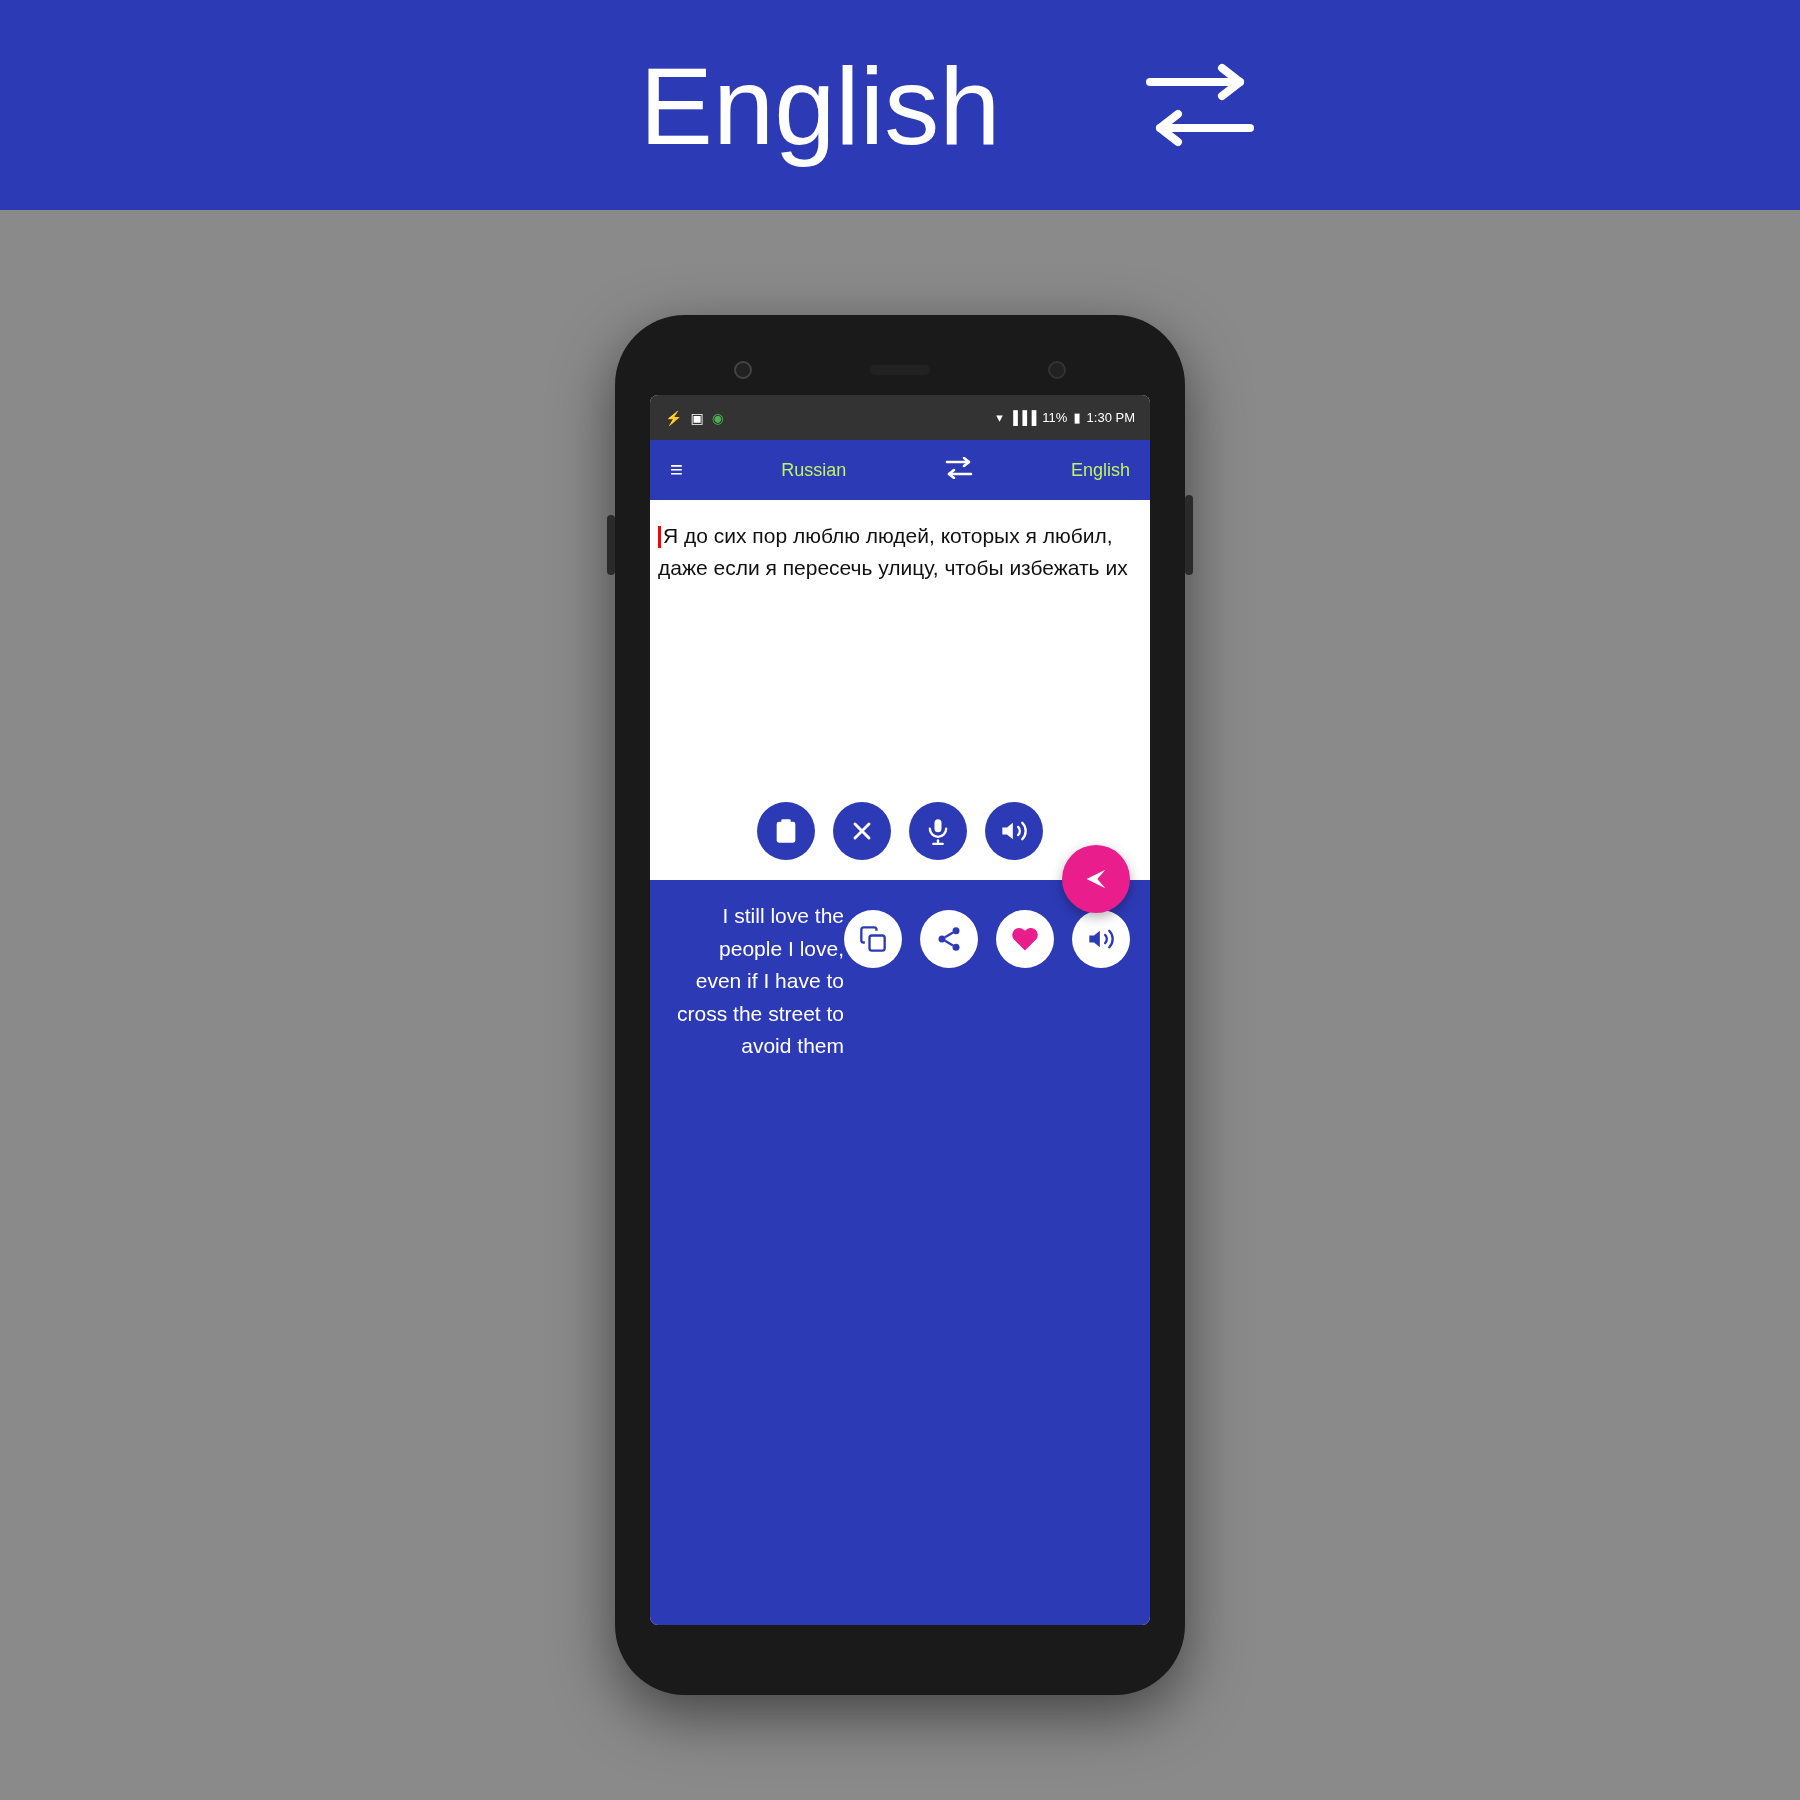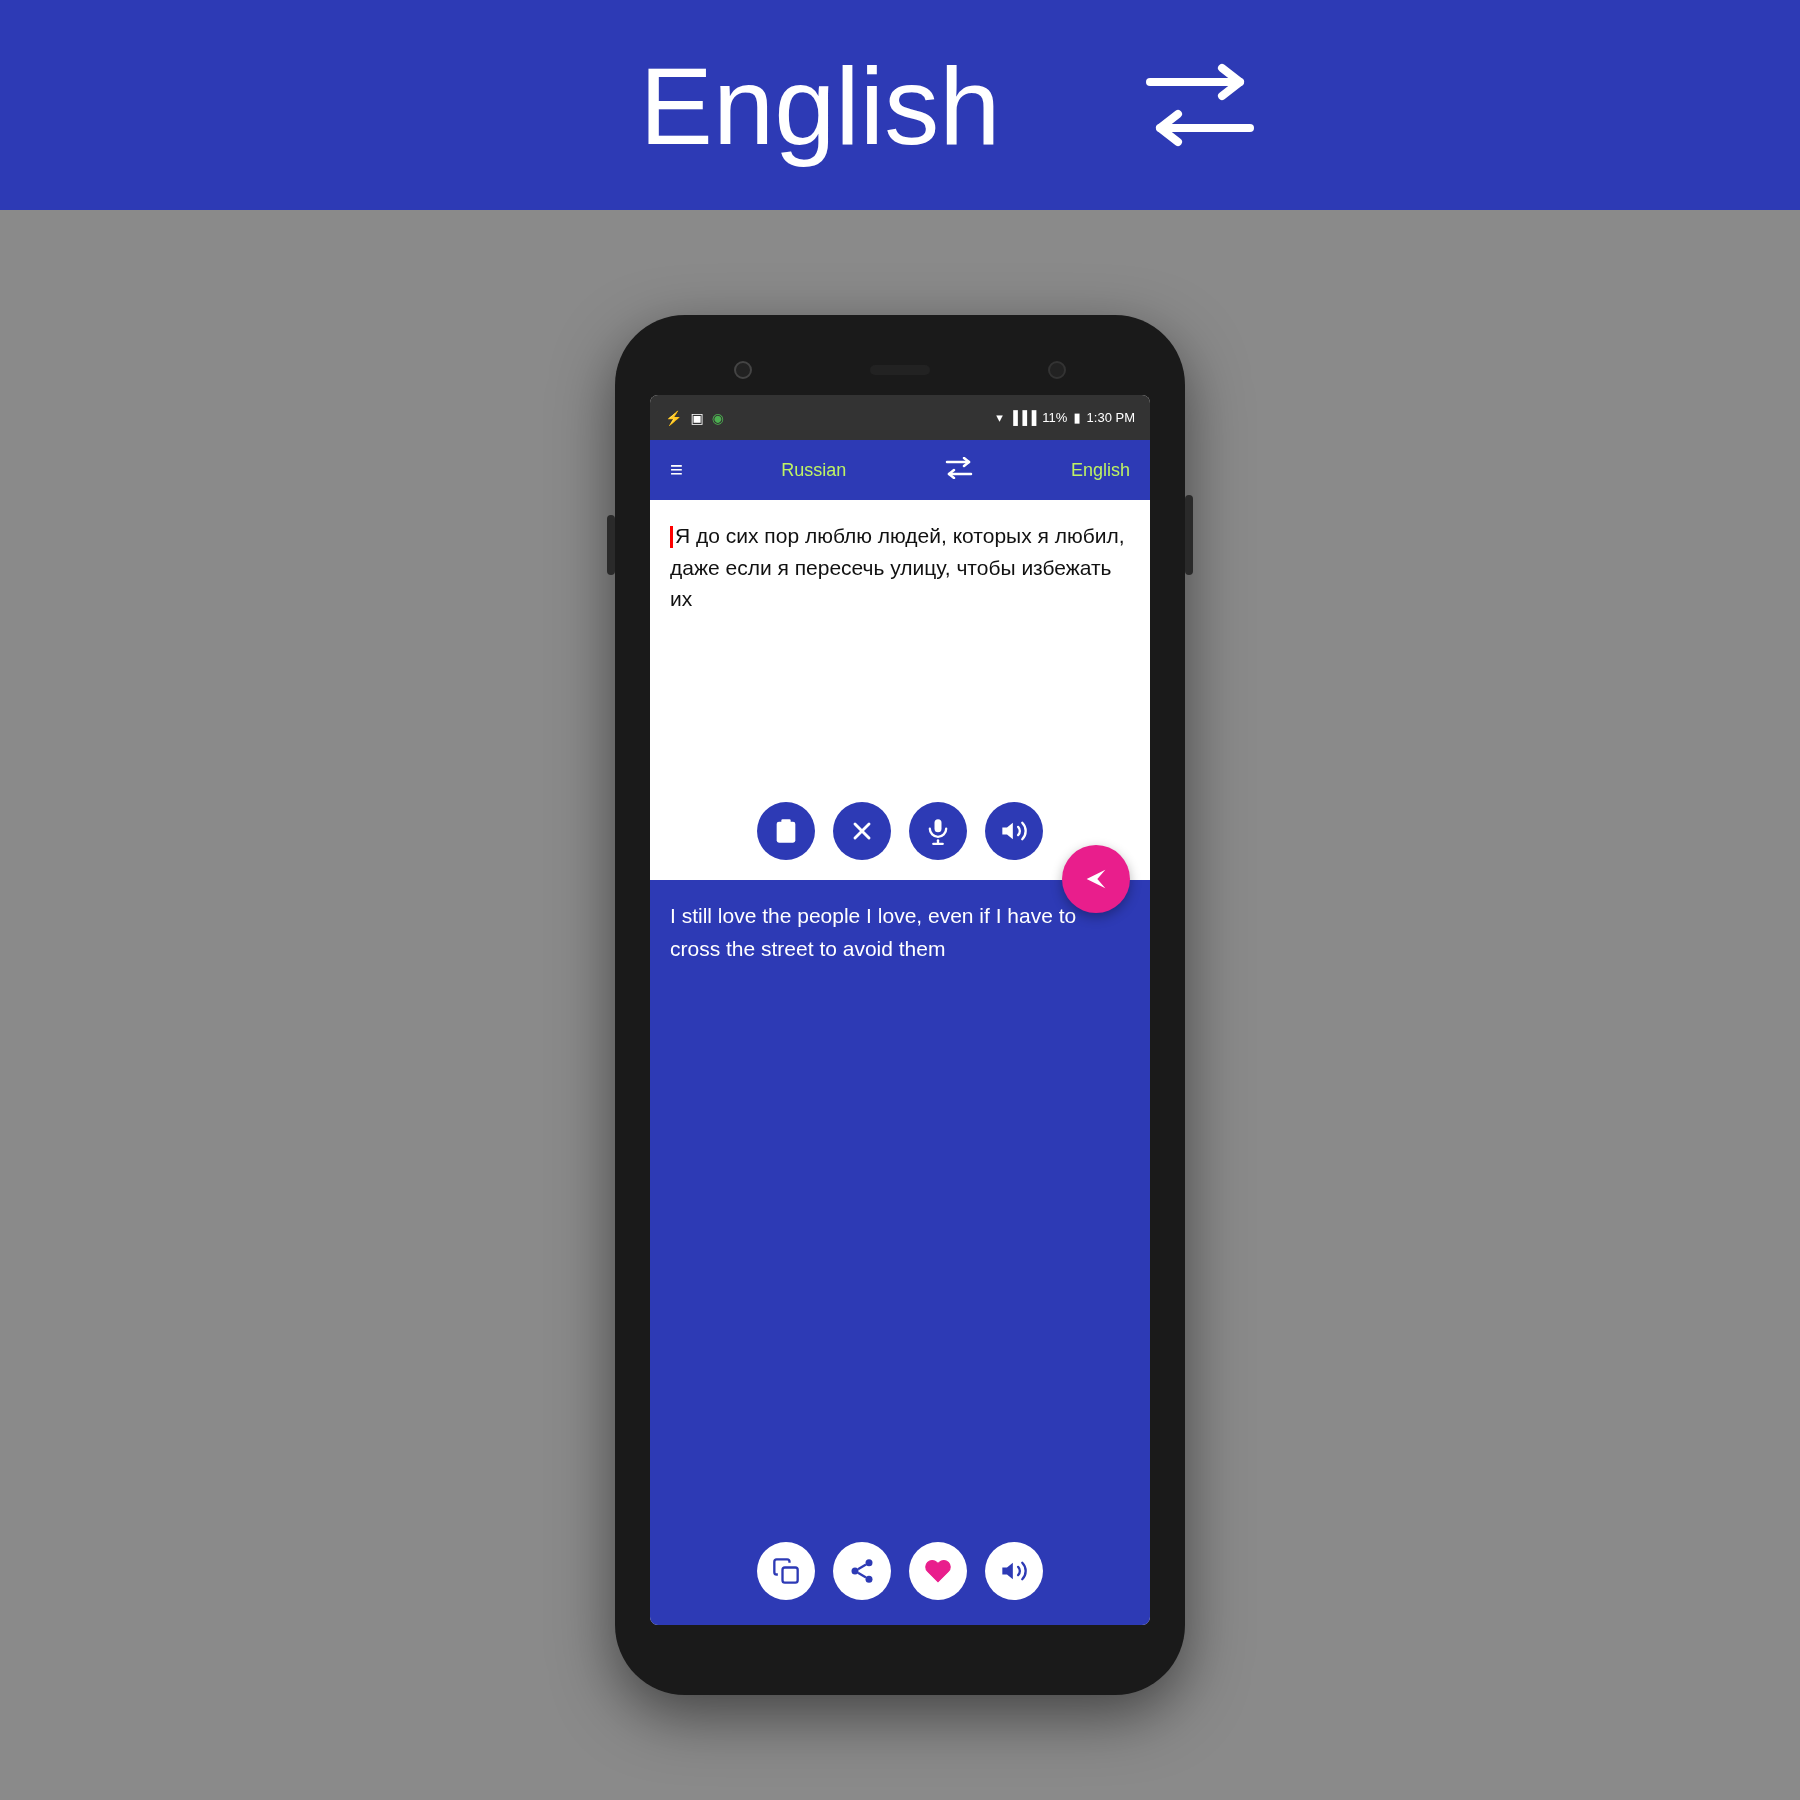--- a/index.html
+++ b/index.html
@@ -168,21 +168,21 @@
     .toolbar-swap {
       color: white;
       font-size: 18px;
     }
 
     
     .source-area {
       width: 100%;
       background: white;
       flex: 0 0 380px;
-      padding: 20px 20px 15px;
+      padding: 20px 8px 15px;
       position: relative;
       display: flex;
       flex-direction: column;
     }
 
     .source-text {
       font-size: 21px;
       color: #111;
       line-height: 1.5;
       flex: 1;
@@ -251,21 +251,22 @@
       fill: white;
     }
 
     
     .translation-area {
       width: 100%;
       background: #2d3ab5;
       flex: 1;
       padding: 20px 20px 15px;
       display: flex;
-      flex-direction: column;
+      flex-direction: row;
+      text-align: right;
     }
 
     .translation-text {
       font-size: 21px;
       color: white;
       line-height: 1.55;
       flex: 1;
     }
 
     .translation-buttons {

